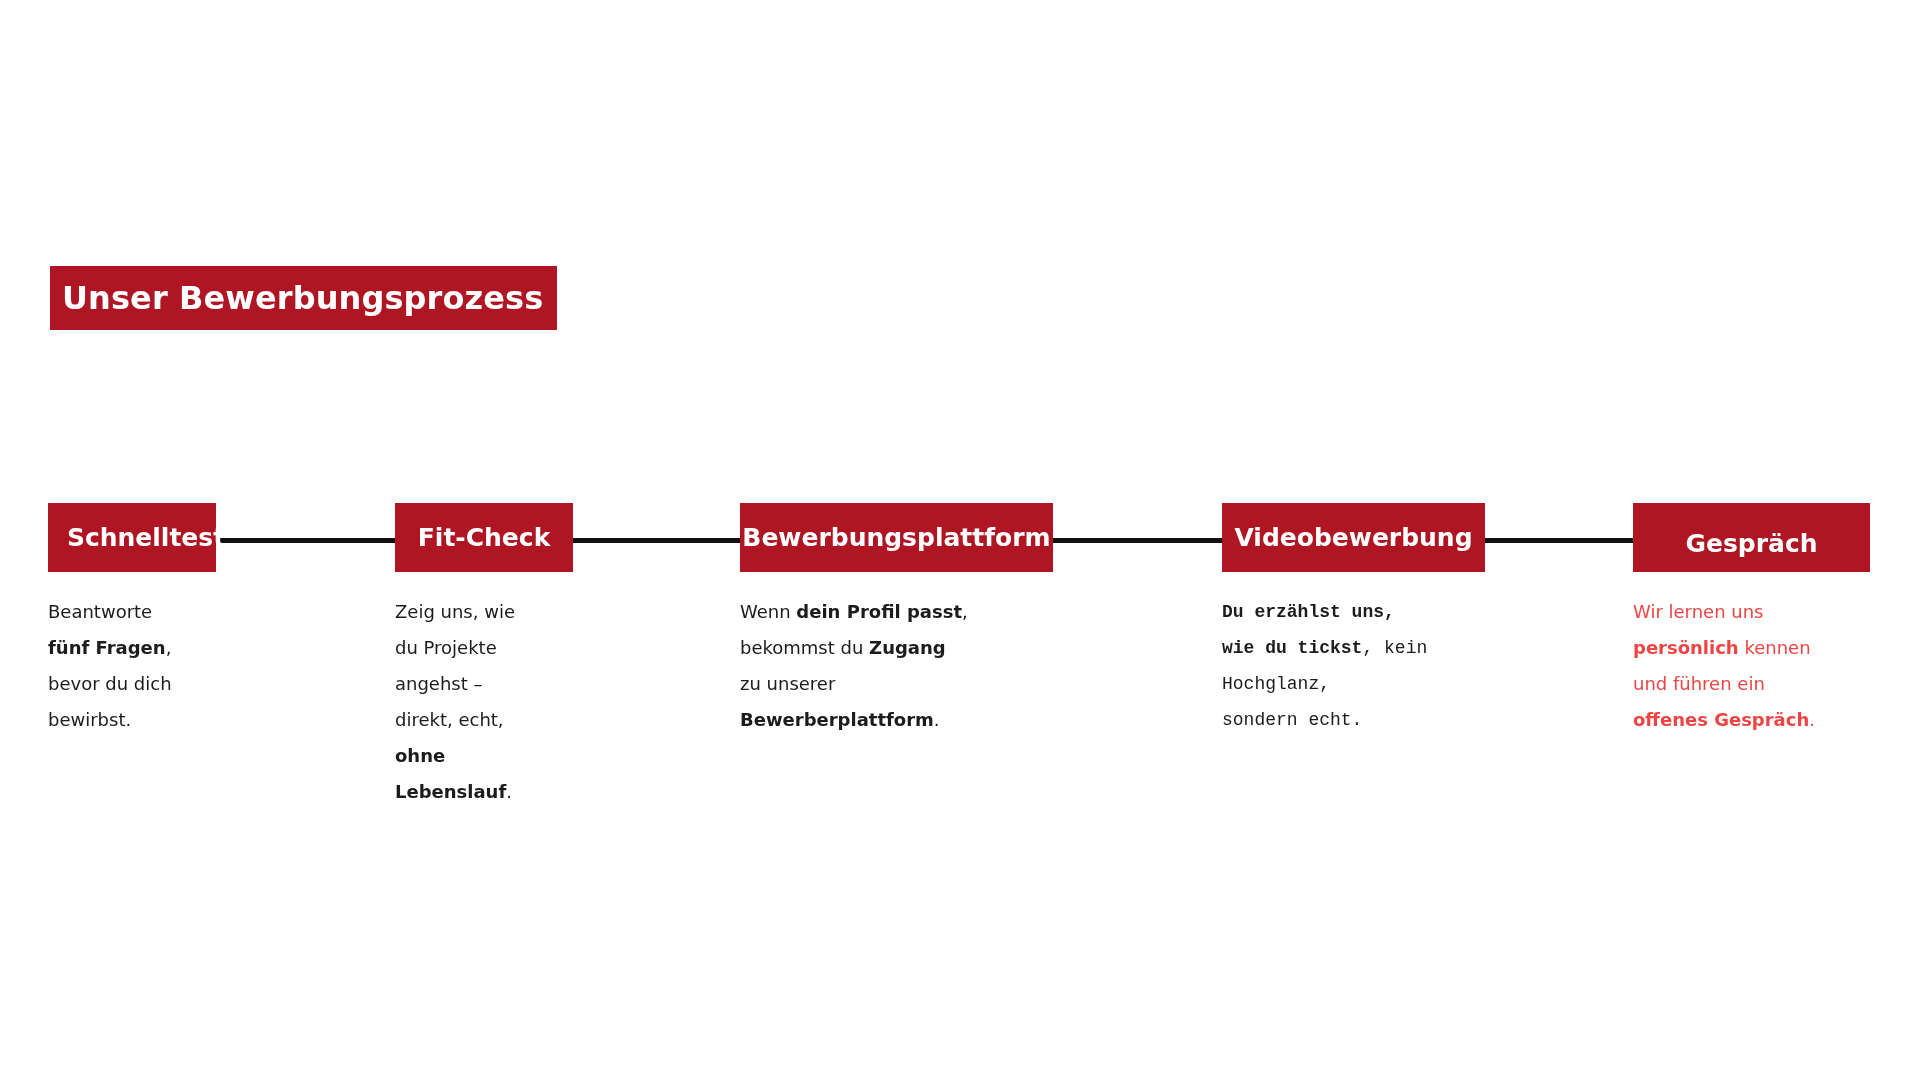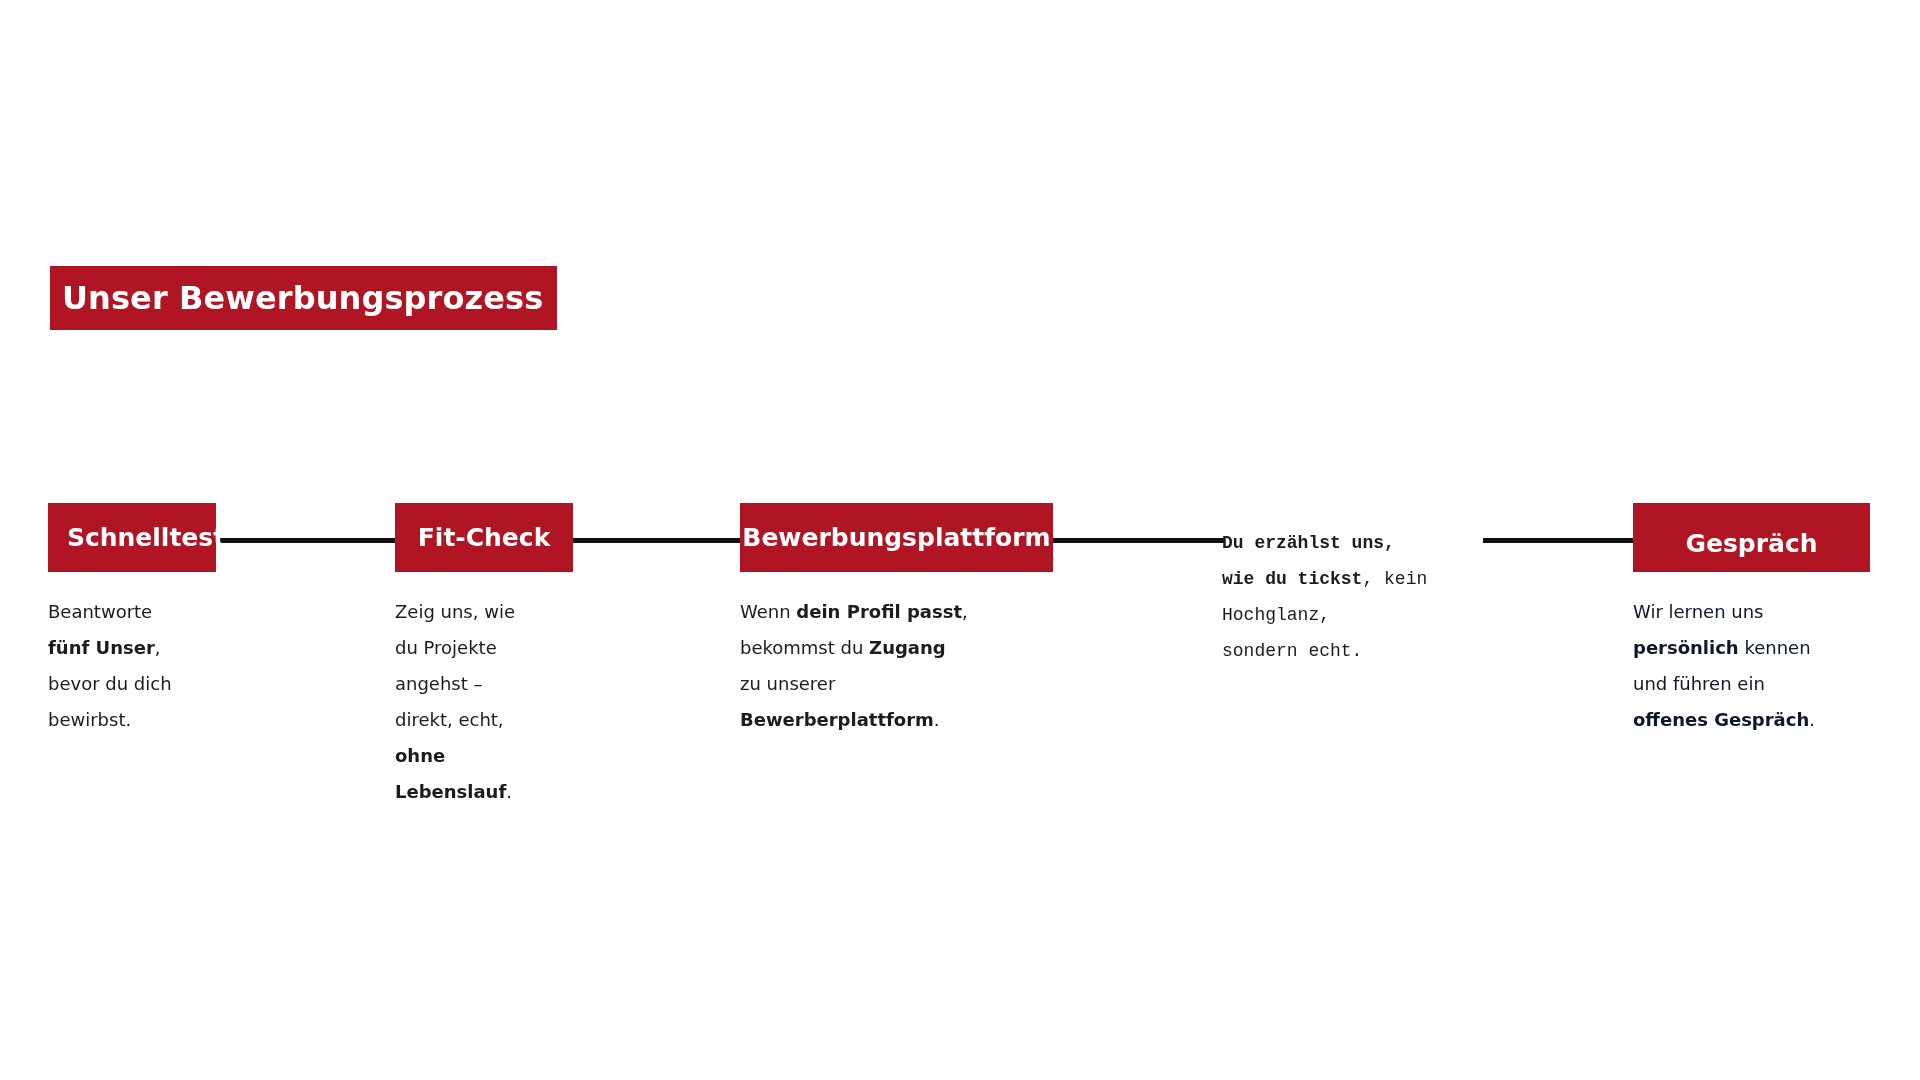--- a/index.html
+++ b/index.html
@@ -127,42 +127,45 @@
 
     <div class="connector conn-1" style="background: rgb(17, 17, 17);"></div>
     <div class="connector conn-2" style="background: rgb(17, 17, 17);"></div>
     <div class="connector conn-3" style="background: rgb(17, 17, 17);"></div>
     <div class="connector conn-4" style="background: rgb(17, 17, 17);"></div>
 
     <div class="step step-1">
       <div class="step-badge" style="background: rgb(175, 21, 35); padding-left: 44px;">
         <span class="badge-label" style="color: rgb(255, 255, 255);">Schnelltest</span>
       </div>
-      <div class="step-body" style="color: rgb(28, 28, 28);">Beantworte<br><b>fünf Unser</b>,<br>bevor du dich<br>bewirbst.</div>
+      <div class="step-body" style="color: rgb(28, 28, 28);">Beantworte<br><b>fünf Fragen</b>,<br>bevor du dich<br>bewirbst.</div>
     </div>
 
     <div class="step step-3">
       <div class="step-badge" style="background: rgb(175, 21, 35);">
         <span class="badge-label" style="color: rgb(255, 255, 255);">Bewerbungsplattform</span>
       </div>
       <div class="step-body" style="color: rgb(28, 28, 28);">Wenn <b>dein Profil passt</b>,<br>bekommst du <b>Zugang</b><br>zu unserer<br><b>Bewerberplattform</b>.</div>
     </div>
 
     <div class="step step-2">
       <div class="step-badge" style="background: rgb(175, 21, 35);">
         <span class="badge-label" style="color: rgb(255, 255, 255);">Fit-Check</span>
       </div>
       <div class="step-body" style="color: rgb(28, 28, 28);">Zeig uns, wie<br>du Projekte<br>angehst –<br>direkt, echt,<br><b>ohne<br>Lebenslauf</b>.</div>
     </div>
 
     <div class="step step-4">
+      <div class="step-badge" style="background: rgb(175, 21, 35);">
+        <span class="badge-label" style="color: rgb(255, 255, 255);">Videobewerbung</span>
+      </div>
       <div class="step-body" style="color: rgb(28, 28, 28); font-family: Liberation Mono, monospace;"><b>Du erzählst uns,<br>wie du tickst</b>, kein<br>Hochglanz,<br>sondern echt.</div>
     </div>
 
     <div class="step step-5">
       <div class="step-badge" style="background: rgb(175, 21, 35);">
         <span class="badge-label" style="color: rgb(255, 255, 255); margin-top: 12px;">Gespräch</span>
       </div>
-      <div class="step-body" style="color: #0f172a;">Wir lernen uns<br><b>persönlich</b> kennen<br>und führen ein<br><b>offenes Gespräch</b>.</div>
+      <div class="step-body" style="color: #ef4444;">Wir lernen uns<br><b>persönlich</b> kennen<br>und führen ein<br><b>offenes Gespräch</b>.</div>
     </div>
 
   </div>
 </div>
 
 </body></html>

